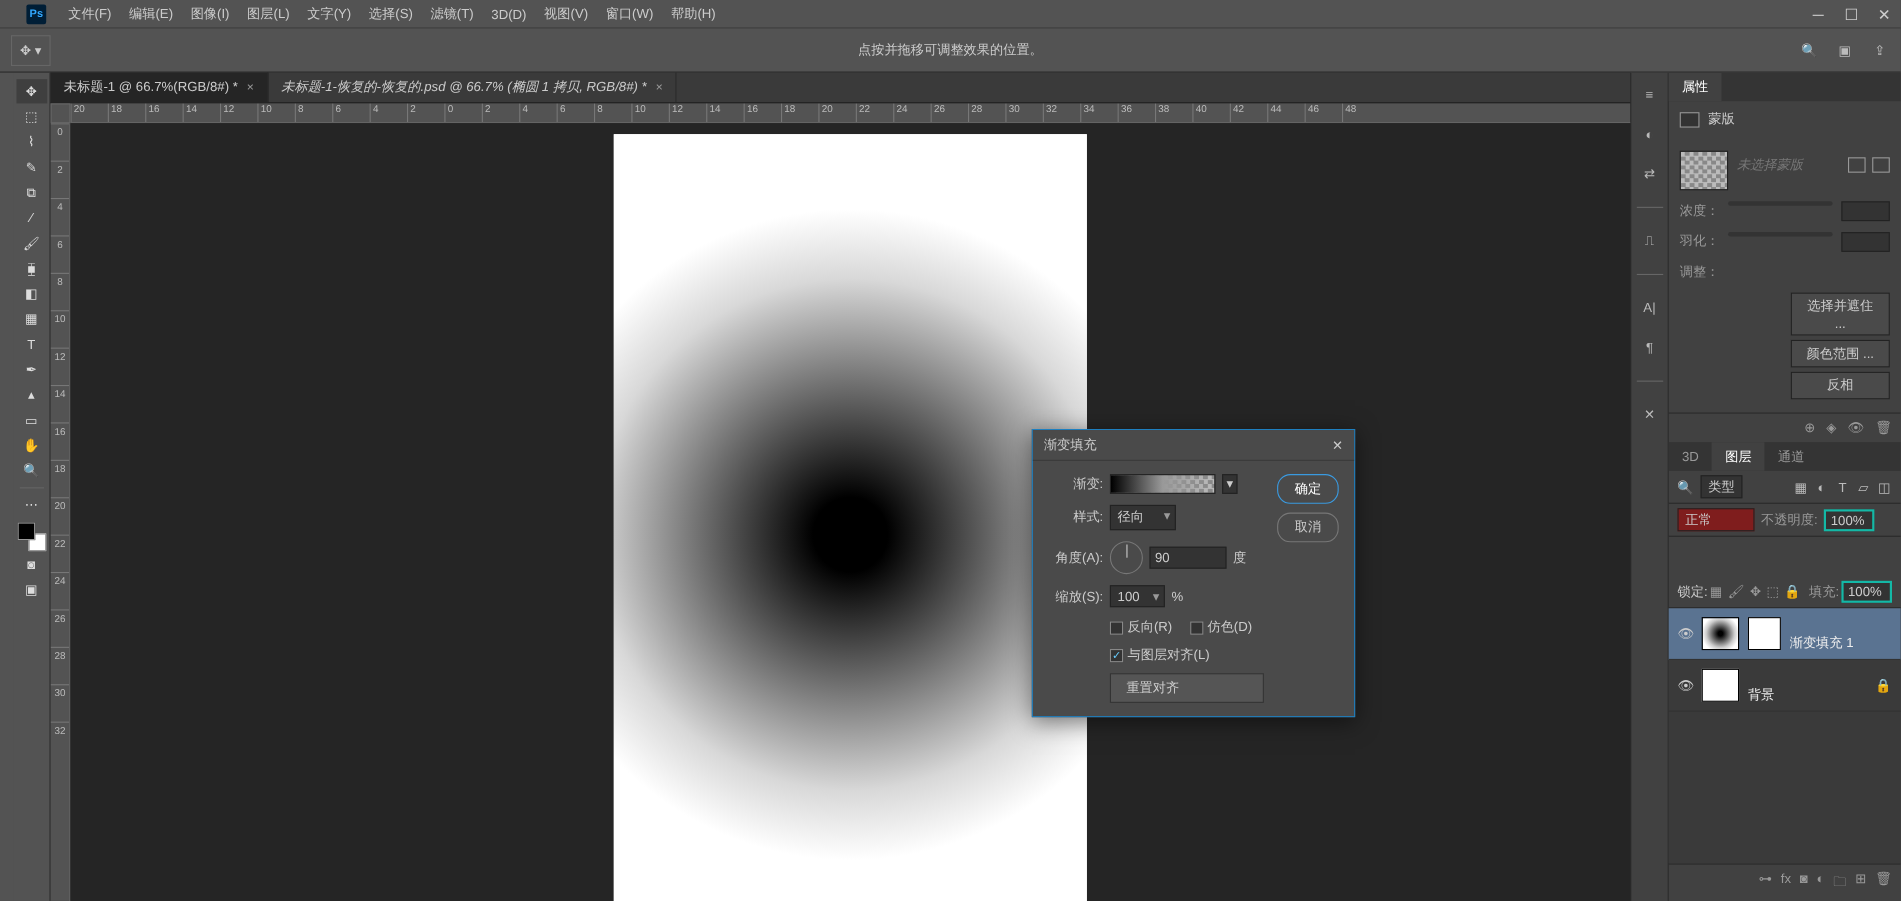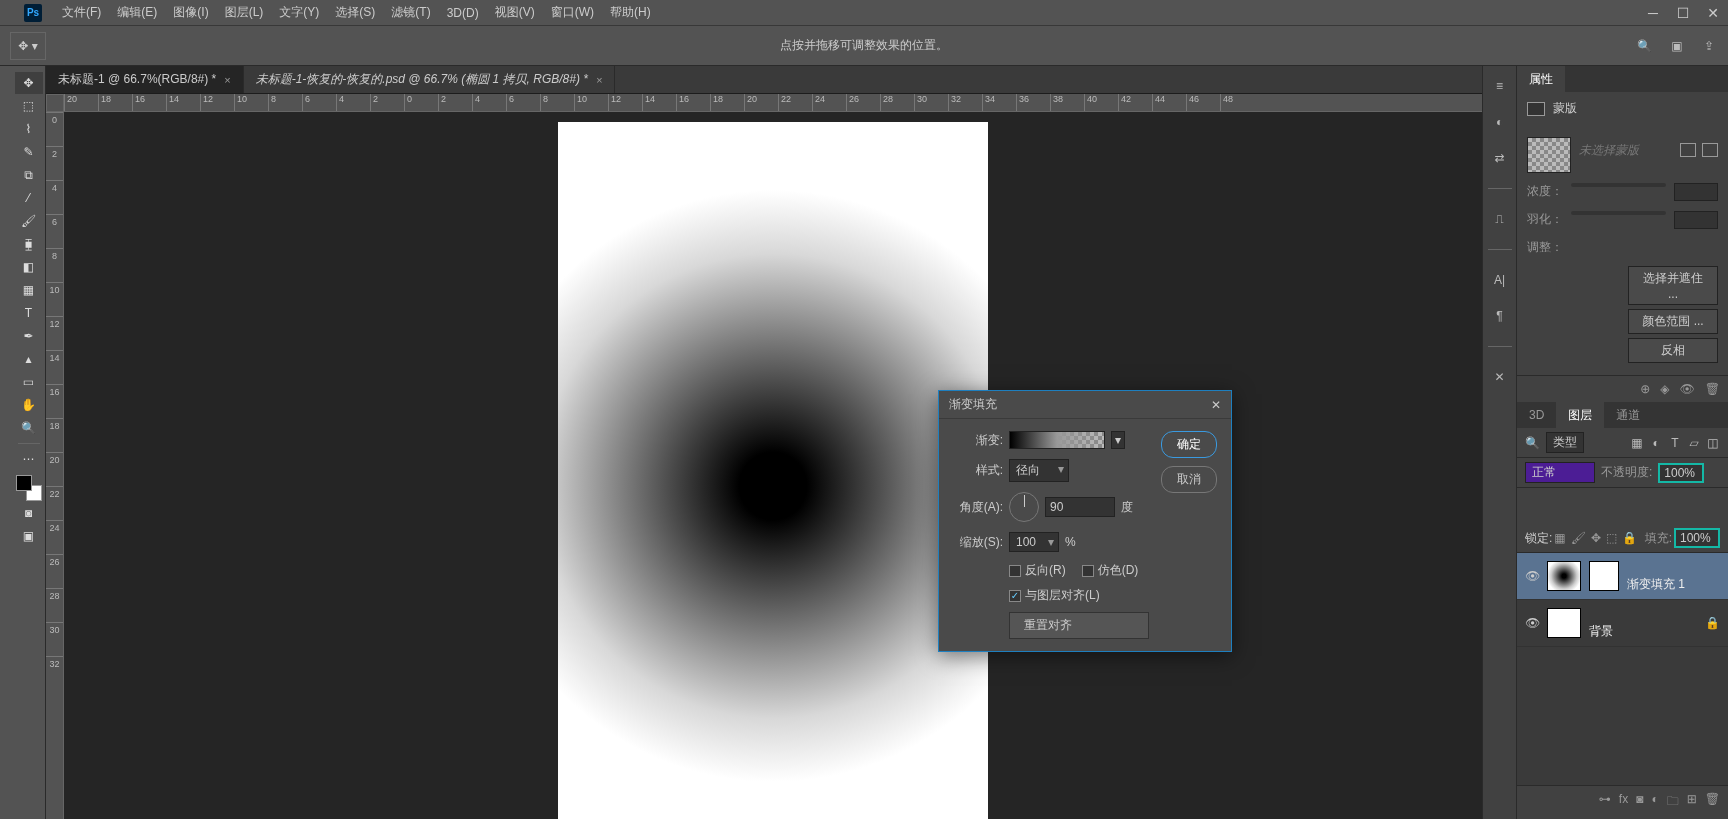--- a/index.html
+++ b/index.html
@@ -73,21 +73,21 @@
 .mini-icons span { color:#999; cursor:pointer;}
 
 
 .layers { flex:1; display:flex; flex-direction:column;}
 .layers-opts { display:flex; align-items:center; padding:4px 8px; gap:6px; border-bottom:1px solid #2a2a2a;}
 .search-icon{color:#999;}
 .kind-dd { background:#333; border:1px solid #222; padding:1px 6px; flex:0 0 auto;}
 .filter-icons { display:flex; gap:5px; margin-left:auto;}
 .filter-icons span{width:14px;height:14px;display:flex;align-items:center;justify-content:center;color:#bbb;}
 .blend-row { display:flex; align-items:center; padding:4px 8px; gap:6px; border-bottom:1px solid #2a2a2a;}
-.blend-dd { background:#4c1d95; border:1px solid #222; padding:1px 6px; width:70px;}
+.blend-dd { background:#7f1d1d; border:1px solid #222; padding:1px 6px; width:70px;}
 .opac-lbl{color:#999;}
 .opac-val{background:#333;border:2px solid #14b8a6;padding:1px 4px;width:46px;}
 .lock-row { display:flex; align-items:center; padding:4px 8px; gap:2px; border-bottom:1px solid #2a2a2a;margin-top:36px;}
 .lock-icons{display:flex;gap:5px;}
 .lock-icons span{color:#999;}
 .layer-list { flex:1; background:#3a3a3a;}
 .layer { display:flex; align-items:center; padding:6px 8px; gap:8px; border-bottom:1px solid #323232;}
 .layer.active { background:#5a7391;}
 .eye { width:14px; color:#ccc;}
 .lthumb { width:34px; height:30px; background:#fff; border:1px solid #000;}

